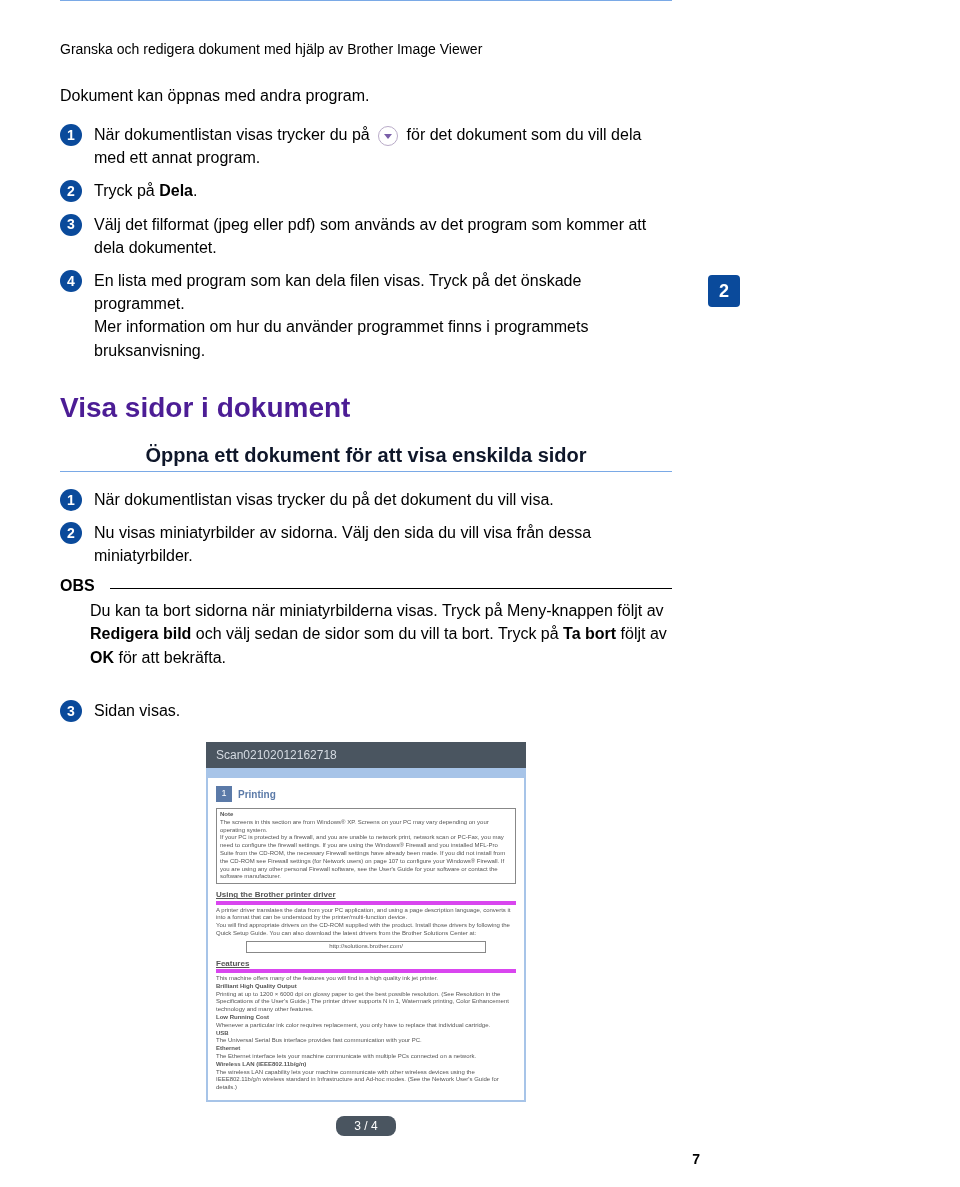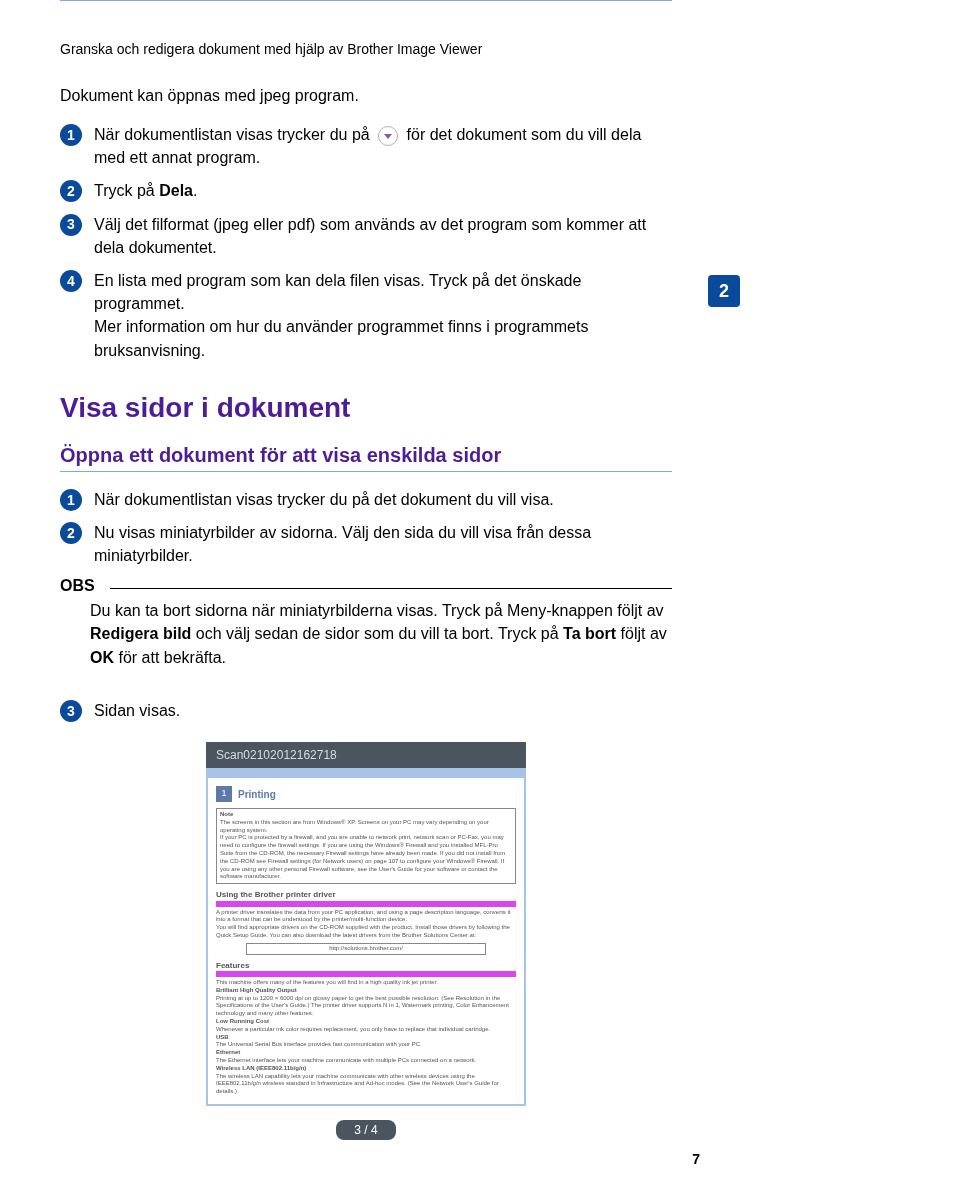--- a/index.html
+++ b/index.html
@@ -87,26 +87,27 @@
     border-radius: 4px;
     font-size: 18px;
   }
   .h2 {
     color: #4c1d95;
     font-size: 28px;
     font-weight: bold;
     margin: 30px 0 10px 0;
   }
   .h3 {
-    color: #4c1d95;
+    color: #0f172a;
     font-size: 20px;
     font-weight: bold;
     border-bottom: 1px solid #7aa9e6;
     padding-bottom: 4px;
     margin: 20px 0 16px 0;
+    text-align: center;
   }
   .note-label {
     font-weight: bold;
     background: #fff;
     padding-right: 6px;
     font-size: 16px;
     margin-top: 44px;
   }
   .note-rule-wrap {
     position: relative;
@@ -166,22 +167,23 @@
     font-size: 10px;
   }
   .ss-note {
     border: 1px solid #888;
     padding: 2px 3px;
     margin: 4px 0;
   }
   .ss-h {
     font-weight: bold;
     font-size: 8px;
-    border-bottom: 6px solid #d946ef;
+    border-bottom: 4px solid #d946ef;
     margin: 6px 0 2px 0;
+    text-decoration: underline;
   }
   .ss-url {
     text-align: center;
     border: 1px solid #888;
     margin: 3px 30px;
     padding: 1px;
   }
   .ss-pager {
     margin: 14px auto 0 auto;
     width: 60px;
@@ -204,21 +206,21 @@
 </head>
 <body>
 
 <div class="page">
   <div class="top-rule"></div>
 
   <div class="breadcrumb">Granska och redigera dokument med hjälp av Brother Image Viewer</div>
 
   <div class="side-tab">2</div>
 
-  <p class="lead">Dokument kan öppnas med jpeg program.</p>
+  <p class="lead">Dokument kan öppnas med andra program.</p>
 
   <div class="step">
     <div class="badge">1</div>
     <div class="step-body">
       <span>När dokumentlistan visas trycker du på </span>
       <span class="inline-icon">
         <svg width="10" height="10" viewBox="0 0 10 10">
             <polygon points="1,3 9,3 5,8" fill="#7a5fa8"></polygon>
           </svg>
       </span>

